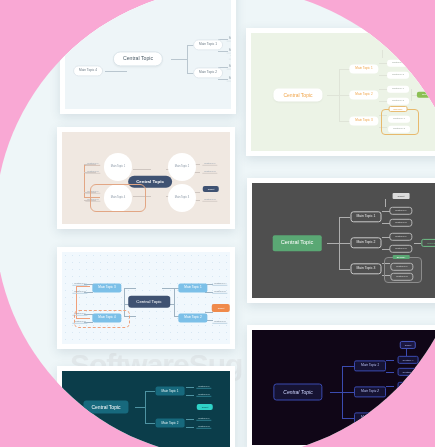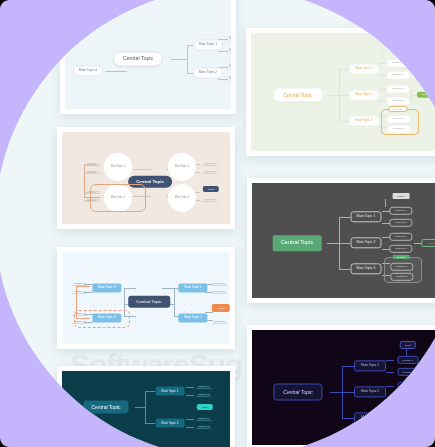--- a/index.html
+++ b/index.html
@@ -5,23 +5,22 @@
   * { box-sizing: border-box; margin:0; padding:0; }
   html,body{
     width:435px; height:447px;
     background:#000;
     font-family:"Liberation Sans", sans-serif;
     overflow:hidden;
   }
   #stage{
     position:relative;
     width:435px; height:447px;
-    background:#c4b5fd;
+    background:#f9a8d4;
     overflow:hidden;
-    border-radius:9px;
   }
 
   
   #mask{
     position:absolute;
     left:-5px; top:-12px;
     width:470px; height:470px;
     border-radius:50%;
     background:#eef6f8;
     overflow:hidden;

